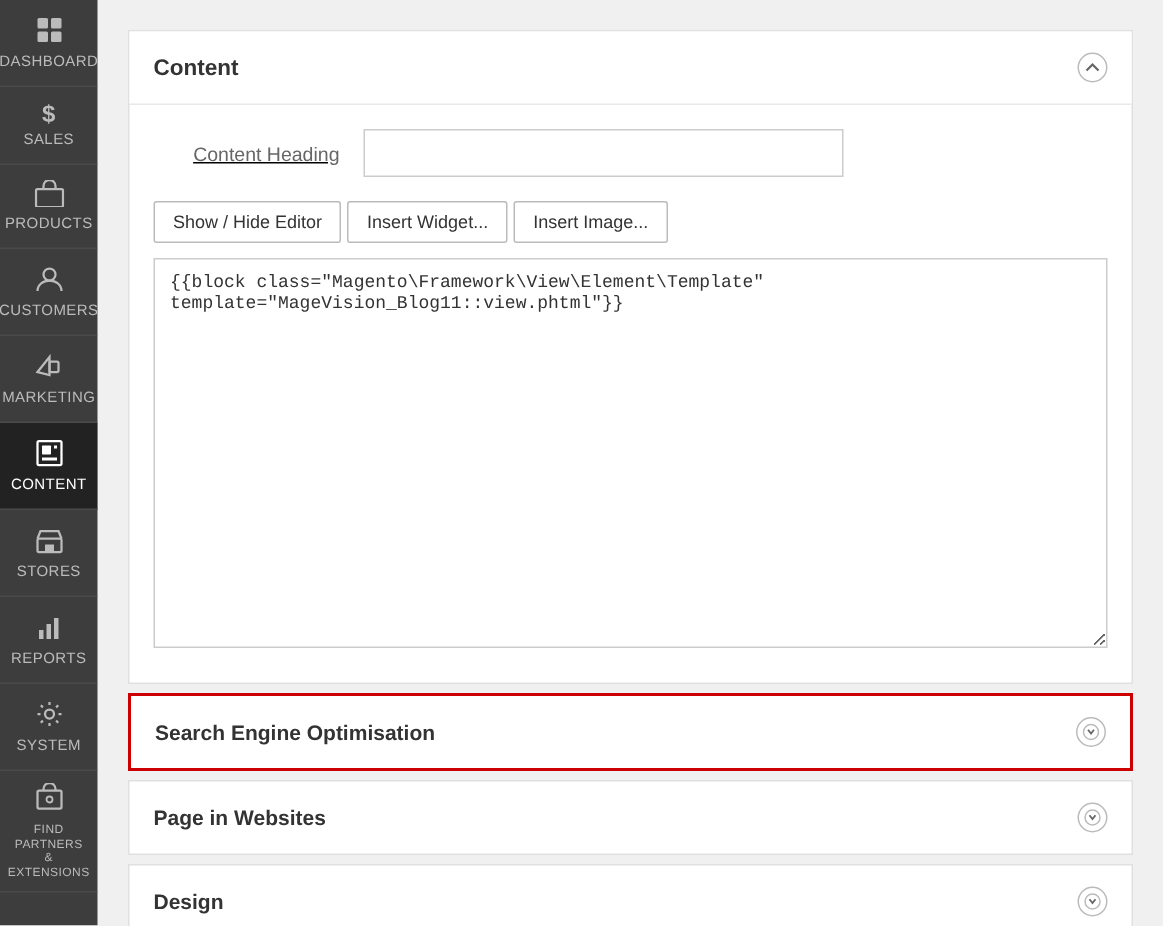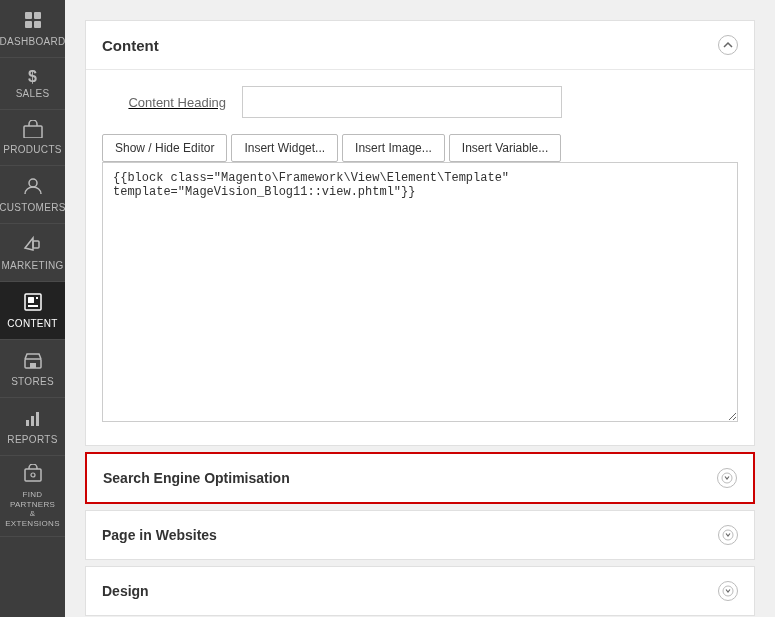--- a/index.html
+++ b/index.html
@@ -94,21 +94,21 @@
       font-size: 13px;
       color: #333;
       outline: none;
       max-width: 320px;
     }
 
     
     .toolbar {
       display: flex;
       gap: 4px;
-      margin-bottom: 0;
+      margin-bottom: 10px;
       flex-wrap: wrap;
     }
     .toolbar-btn {
       padding: 6px 12px;
       background: #fff;
       border: 1px solid #bbb;
       color: #333;
       font-size: 12px;
       cursor: pointer;
       border-radius: 2px;
@@ -238,20 +238,29 @@
   <div class="sidebar-item">
     <span class="icon">
       <svg width="20" height="20" viewBox="0 0 20 20" fill="none">
         <rect x="3" y="12" width="3" height="6" fill="#bbb"></rect>
         <rect x="8" y="8" width="3" height="10" fill="#bbb"></rect>
         <rect x="13" y="4" width="3" height="14" fill="#bbb"></rect>
       </svg>
     </span>
     <span class="label">REPORTS</span>
   </div>
+  <div class="sidebar-item">
+    <span class="icon">
+      <svg width="20" height="20" viewBox="0 0 20 20" fill="none">
+        <circle cx="10" cy="10" r="3" stroke="#bbb" stroke-width="1.5" fill="none"></circle>
+        <path d="M10 2v2M10 16v2M2 10h2M16 10h2M4.2 4.2l1.4 1.4M14.4 14.4l1.4 1.4M4.2 15.8l1.4-1.4M14.4 5.6l1.4-1.4" stroke="#bbb" stroke-width="1.5"></path>
+      </svg>
+    </span>
+    <span class="label">SYSTEM</span>
+  </div>
   <div class="sidebar-item" style="padding:8px 6px;">
     <span class="icon">
       <svg width="20" height="20" viewBox="0 0 20 20" fill="none">
         <rect x="2" y="5" width="16" height="12" rx="1" stroke="#bbb" stroke-width="1.5" fill="none"></rect>
         <path d="M6 5V4a4 4 0 018 0v1" stroke="#bbb" stroke-width="1.5" fill="none"></path>
         <circle cx="10" cy="11" r="2" stroke="#bbb" stroke-width="1.2" fill="none"></circle>
       </svg>
     </span>
     <span class="label" style="font-size:8px;line-height:1.2;">FIND PARTNERS<br>&amp; EXTENSIONS</span>
   </div>
@@ -272,21 +281,20 @@
 
       <div class="form-row">
         <label class="form-label">Content Heading</label>
         <input class="form-input" type="text" placeholder="" style="">
       </div>
 
       <div class="toolbar">
         <button class="toolbar-btn">Show / Hide Editor</button>
         <button class="toolbar-btn">Insert Widget...</button>
         <button class="toolbar-btn">Insert Image...</button>
-        <button class="toolbar-btn">Insert Variable...</button>
       </div>
 
       <div class="editor-container">
         <textarea class="editor-textarea" spellcheck="false" style="">{{block class="Magento\Framework\View\Element\Template" template="MageVision_Blog11::view.phtml"}}</textarea>
       </div>
     </div>
   </div>
 
   <div class="accordion-section highlighted">
     <div class="accordion-header">

